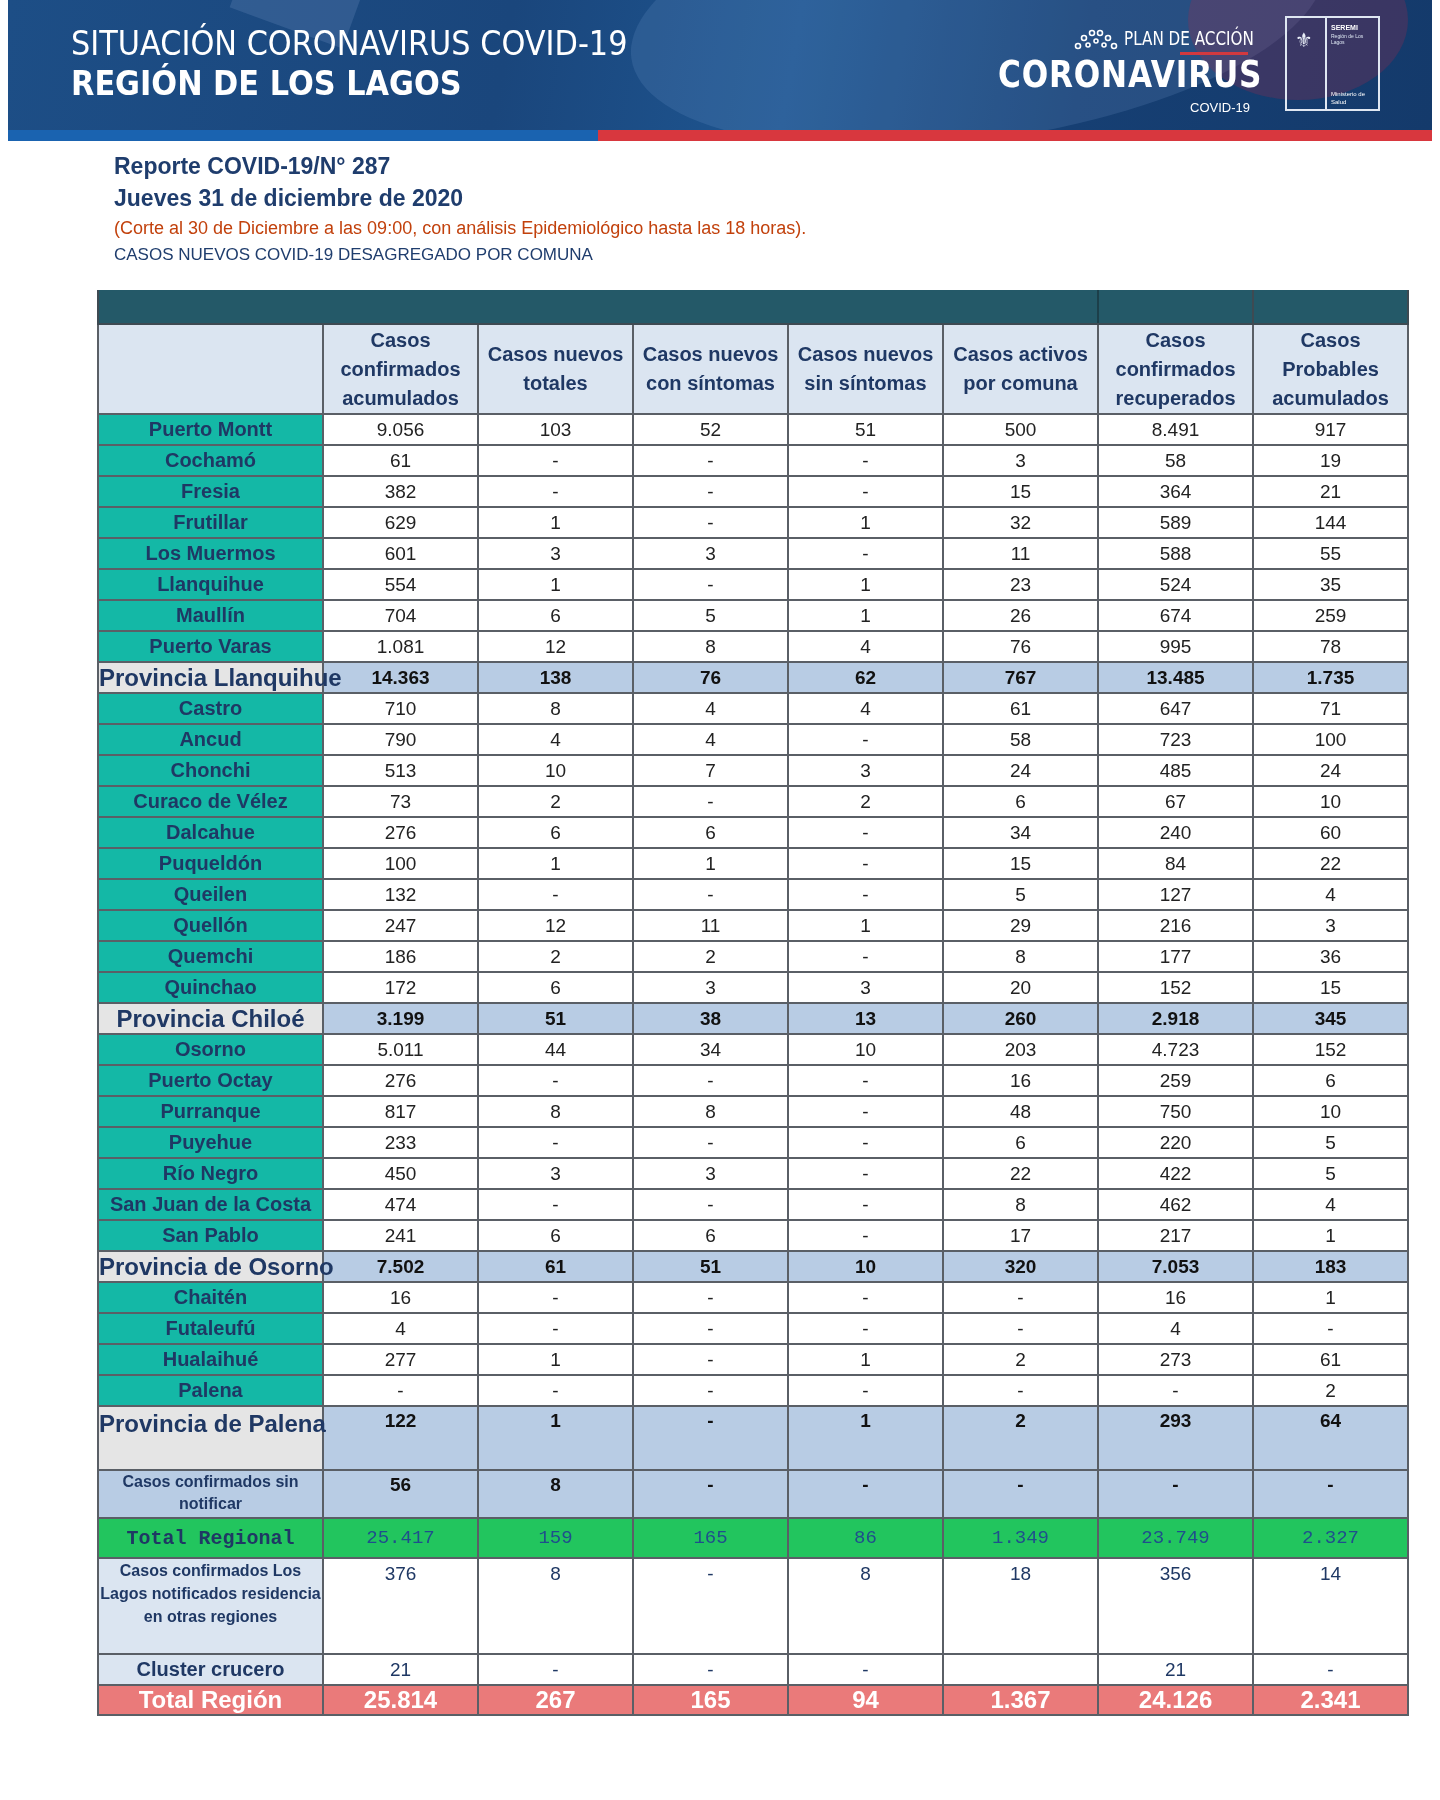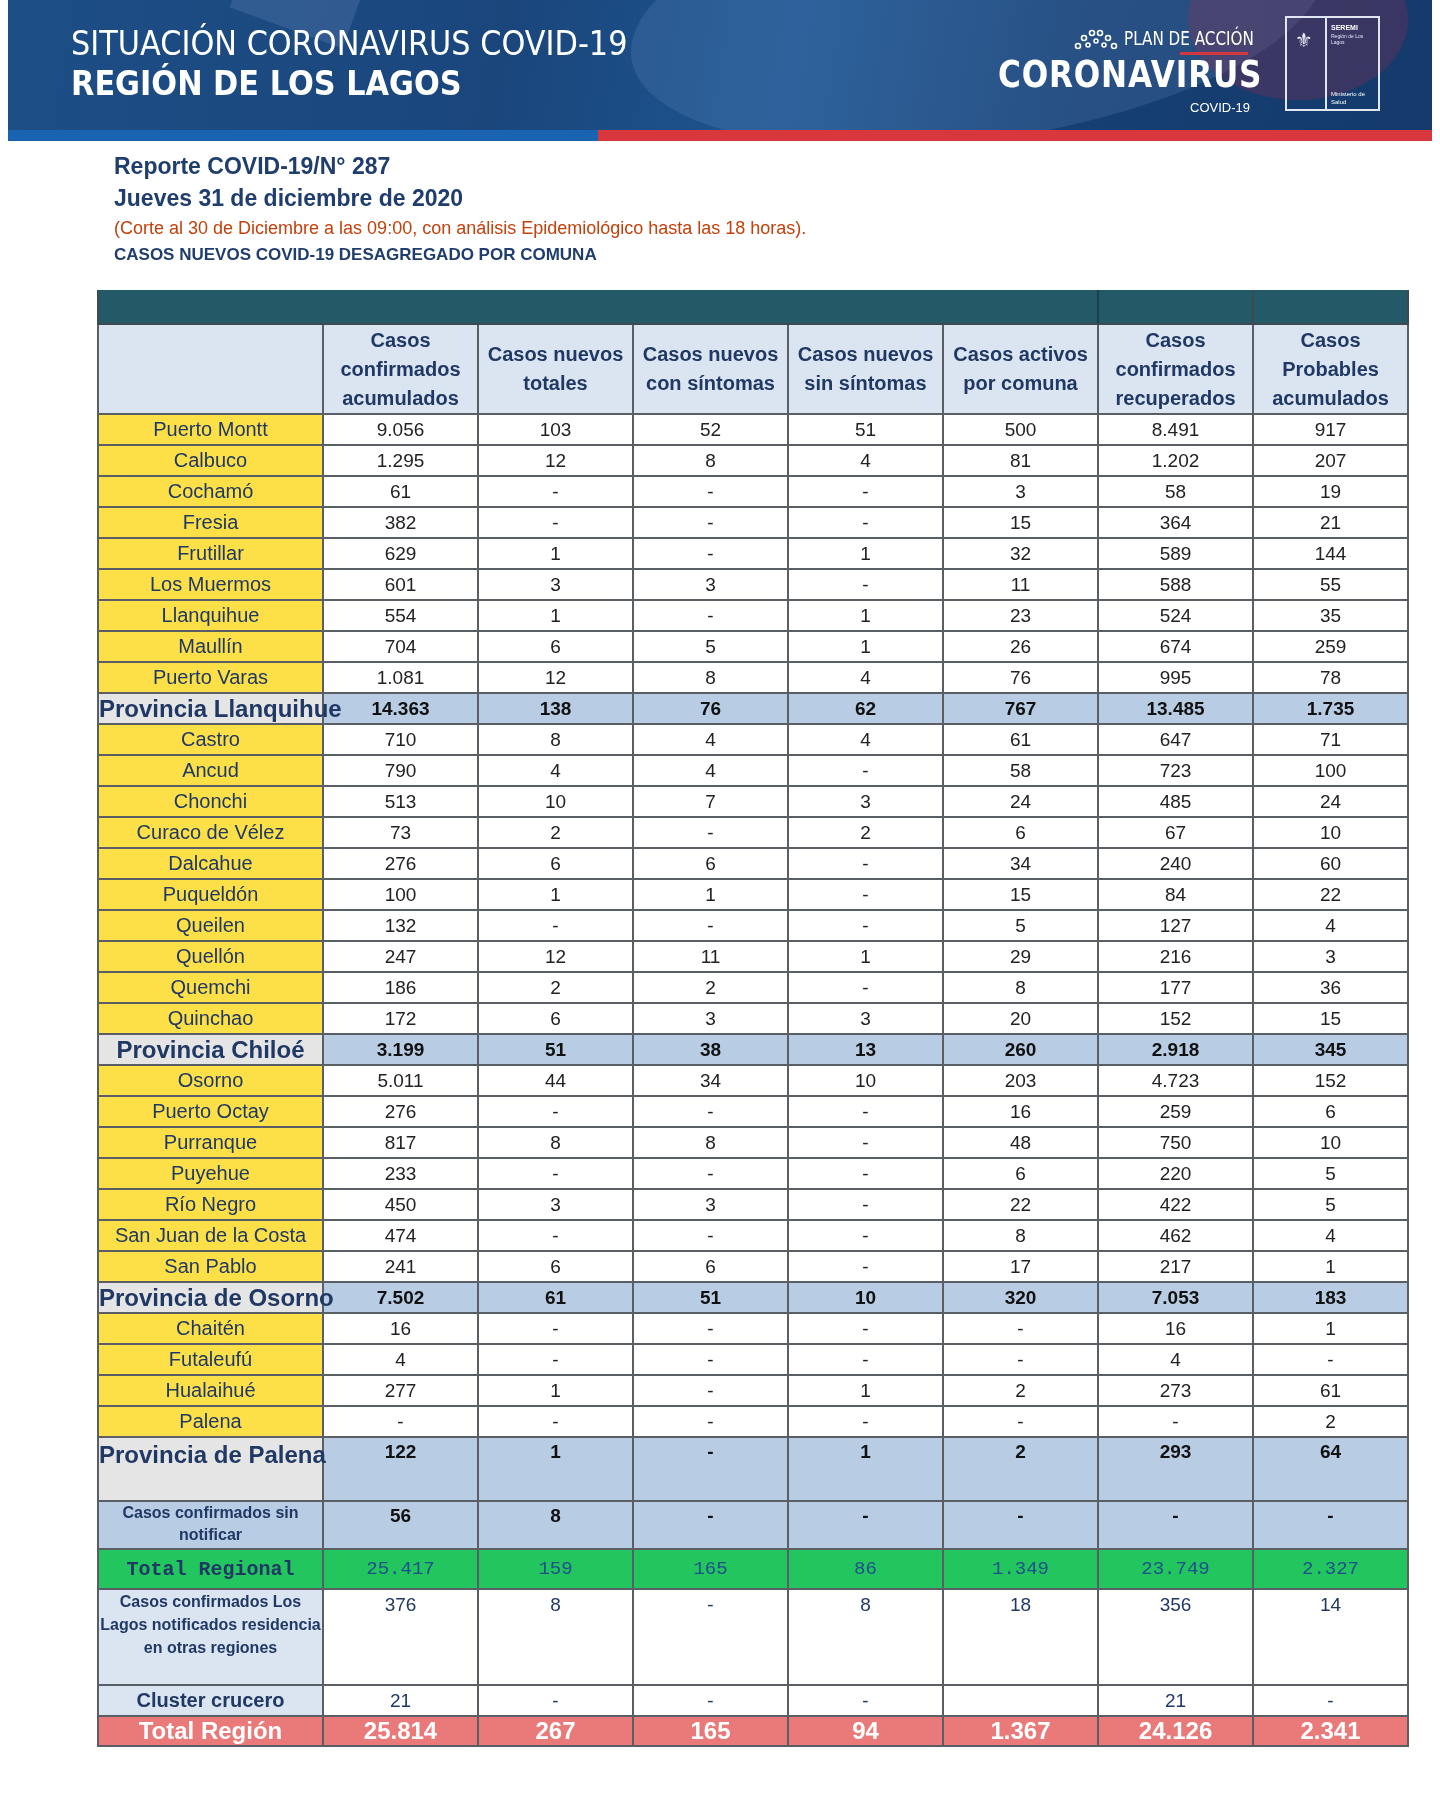--- a/index.html
+++ b/index.html
@@ -50,36 +50,36 @@
 
   .stripe { position: absolute; top: 130px; height: 11px; }
   .stripe.blue { left: 8px; width: 590px; background: #1a63b0; }
   .stripe.red  { left: 598px; width: 834px; background: #d8373e; }
 
   
   .report { position: absolute; left: 114px; top: 150px; color: #1f3d6d; font-family: "Liberation Sans", sans-serif; }
   .report .r1 { font-size: 23px; font-weight: bold; line-height: 32px; }
   .report .r2 { font-size: 23px; font-weight: bold; line-height: 32px; }
   .report .r3 { font-size: 18px; line-height: 28px; color: #c2410c; }
-  .report .r4 { font-size: 17px; font-weight: bold; line-height: 26px; }
+  .report .r4 { font-size: 17px; font-weight: normal; line-height: 26px; }
 
   
   .table-wrap { position: absolute; left: 97px; top: 290px; width: 1311px; }
   table { border-collapse: collapse; width: 1311px; table-layout: fixed; font-family: "Liberation Sans", sans-serif; }
   col.c-label { width: 225px; }
   col.c-num { width: 155px; }
   td, th { border: 2px solid #5a5f66; text-align: center; vertical-align: middle; }
   tr.band td { background: #245968; height: 34px; border-color: #3e4a52; border-top: none; }
   tr.band td.band-span { border-right: 2px solid #1c3f4a; }
   tr.head th {
     background: #dbe5f1; color: #1f3864; font-weight: bold; font-size: 20px; line-height: 29px;
     height: 90px; padding: 0 4px;
   }
   tr.row td { height: 31px; font-size: 19px; color: #222; background: #ffffff; }
-  tr.row td.lbl { background: #fde047; color: #1f3864; font-weight: normal; font-size: 20px; white-space: nowrap; }
+  tr.row td.lbl { background: #14b8a6; color: #1f3864; font-weight: bold; font-size: 20px; white-space: nowrap; }
   tr.prov td { background: #b8cce4; font-weight: bold; color: #111; font-size: 19px; height: 31px; }
   tr.prov td.lbl { color: #1f3864; font-size: 24px; background: #e5e5e5; white-space: nowrap; }
   tr.prov.tall td { height: 64px; vertical-align: top; padding-top: 3px; }
   tr.sinnot td { background: #b8cce4; font-weight: bold; color: #111; font-size: 19px; height: 48px; vertical-align: top; padding-top: 3px; margin-top: 35px; }
   tr.sinnot td.lbl { font-size: 16px; line-height: 22px; color: #1f3864; padding-top: 0; }
   tr.regional td { background: #22c55e; color: #1f4e8c; font-size: 19px; height: 40px; font-family: Liberation Mono, monospace; }
   tr.regional td.lbl { color: #1f3864; font-weight: bold; font-size: 20px; }
   tr.otras td { background: #fff; color: #1f3864; font-size: 19px; height: 96px; vertical-align: top; padding-top: 4px; }
   tr.otras td.lbl { background: #dbe5f1; font-weight: bold; font-size: 16px; line-height: 23px; padding-top: 0; }
   tr.cluster td { background: #fff; color: #1f3864; font-size: 19px; height: 31px; }
@@ -172,30 +172,20 @@
           <td class="lbl">Puerto Montt</td>
           <td>9.056</td>
           <td>103</td>
           <td>52</td>
           <td>51</td>
           <td>500</td>
           <td>8.491</td>
           <td>917</td>
         </tr>
         <tr class="row">
-          <td class="lbl">Calbuco</td>
-          <td>1.295</td>
-          <td>12</td>
-          <td>8</td>
-          <td>4</td>
-          <td>81</td>
-          <td>1.202</td>
-          <td>207</td>
-        </tr>
-        <tr class="row">
           <td class="lbl">Cochamó</td>
           <td>61</td>
           <td>-</td>
           <td>-</td>
           <td>-</td>
           <td>3</td>
           <td>58</td>
           <td>19</td>
         </tr>
         <tr class="row">

